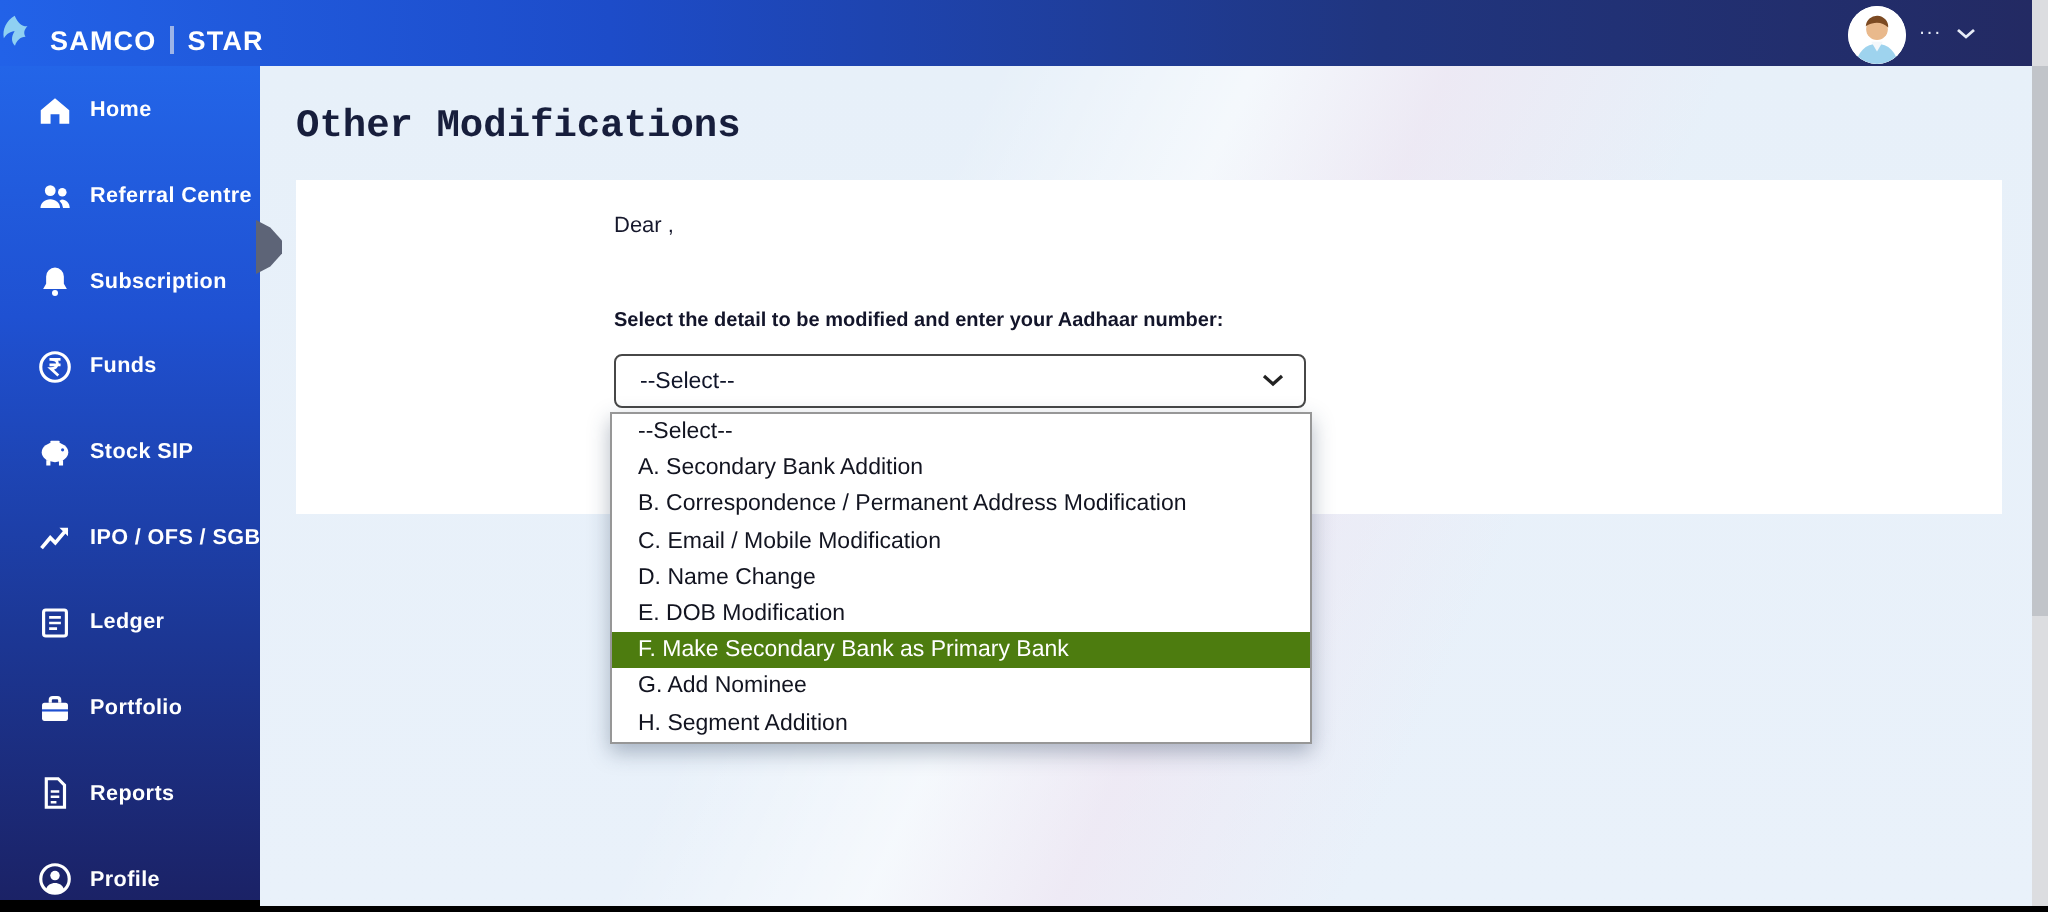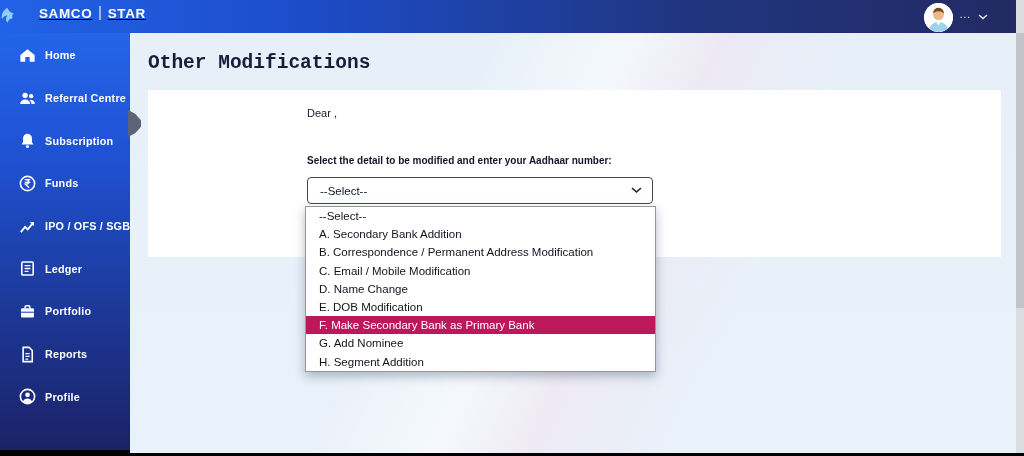--- a/index.html
+++ b/index.html
@@ -12,21 +12,21 @@
   }
   .app { position:absolute; left:0; top:0; width:1024px; height:453px; overflow:hidden; }
 
   
   .topbar {
     position:absolute; left:0; top:0; width:1016px; height:33px;
     background:linear-gradient(90deg,#2262e8 0%,#1d4cc9 28%,#1f3globalvoid 0,#20357f 65%,#232a63 100%);
     background:linear-gradient(90deg,#2262e8 0%,#1d4cc9 30%,#20357f 68%,#232a63 100%);
     z-index:30; display:flex; align-items:center;
   }
-  .brand { display:flex; align-items:flex-start; gap:20px; padding-left:2px;text-decoration:underline; }
+  .brand { display:flex; align-items:flex-end; gap:6px; padding-left:2px; }
   .brand-icon { width:20px; height:22px; margin-left:-3px; }
   .brand-text { color:#fff; font-weight:bold; font-size:13.5px; letter-spacing:.6px; display:flex; align-items:center; gap:7px; }
   .brand-sep { display:inline-block; width:1.5px; height:14px; background:#9db4e8; }
   .user-area { position:absolute; right:28px; top:0; height:33px; display:flex; align-items:center; gap:7px; }
   .avatar { width:29px; height:29px; border-radius:50%; overflow:hidden; background:#fff; margin-top:2px; }
   .user-dots { color:#e7ecf7; font-size:10px; letter-spacing:1px; padding-bottom:4px; }
   .user-caret { margin-top:1px; }
 
   
   .sidebar {
@@ -65,21 +65,21 @@
   
   .dropdown {
     position:absolute; left:175px; top:173px; width:351px; z-index:40;
     background:#fff; border:1px solid #979797;
     box-shadow:0 4px 10px rgba(40,60,90,.35);
   }
   .dd-option {
     height:18.2px; display:flex; align-items:center; padding-left:13px;
     font-size:11.5px; color:#121420; cursor:pointer; white-space:nowrap;
   }
-  .dd-option.selected { background:#be185d; color:#fff; }
+  .dd-option.selected { background:#4d7c0f; color:#fff; }
 
   
   .scrollbar { position:absolute; right:0; top:0; width:8px; height:456px; background:#dcdde0; z-index:50; }
   .scroll-thumb { position:absolute; left:0; top:33px; width:8px; height:275px; background:#c1c4c9; }
 </style>
 </head>
 <body>
 
 <div class="app">
 
@@ -143,20 +143,30 @@
     </div>
     <div class="side-item">
       <svg class="ic" viewBox="0 0 24 24">
         <circle cx="12" cy="12" r="9" fill="none" stroke="#fff" stroke-width="2"></circle>
         <path d="M8.5 7.2h7M8.5 10.6h7M9.3 7.2c2.9 0 4.3 1 4.3 2.8s-1.8 3-4.3 3l4.8 4.4" stroke="#fff" stroke-width="1.7" fill="none"></path>
       </svg>
       <span class="lbl">Funds</span>
     </div>
     <div class="side-item">
       <svg class="ic" viewBox="0 0 24 24">
+        <ellipse cx="12" cy="11.5" rx="8.4" ry="6.3" fill="#fff"></ellipse>
+        <rect x="6.5" y="16.5" width="2.6" height="3.4" fill="#fff"></rect>
+        <rect x="14.5" y="16.5" width="2.6" height="3.4" fill="#fff"></rect>
+        <circle cx="16.8" cy="10" r="1" fill="#1e4fd0"></circle>
+        <rect x="9" y="4.2" width="6" height="1.6" rx="0.8" fill="#fff"></rect>
+      </svg>
+      <span class="lbl">Stock SIP</span>
+    </div>
+    <div class="side-item">
+      <svg class="ic" viewBox="0 0 24 24">
         <path d="M3.5 19 9 12.5l3.2 3.2L19.5 7" stroke="#fff" stroke-width="2.3" fill="none"></path>
         <path d="M14.8 6.2h5.4v5.4z" fill="#fff"></path>
       </svg>
       <span class="lbl">IPO / OFS / SGB</span>
     </div>
     <div class="side-item">
       <svg class="ic" viewBox="0 0 24 24">
         <rect x="4.8" y="3.8" width="14.4" height="16.4" rx="1.4" fill="none" stroke="#fff" stroke-width="2"></rect>
         <path d="M8.3 8.4h7.4M8.3 12h7.4M8.3 15.6h5" stroke="#fff" stroke-width="1.7"></path>
       </svg>

